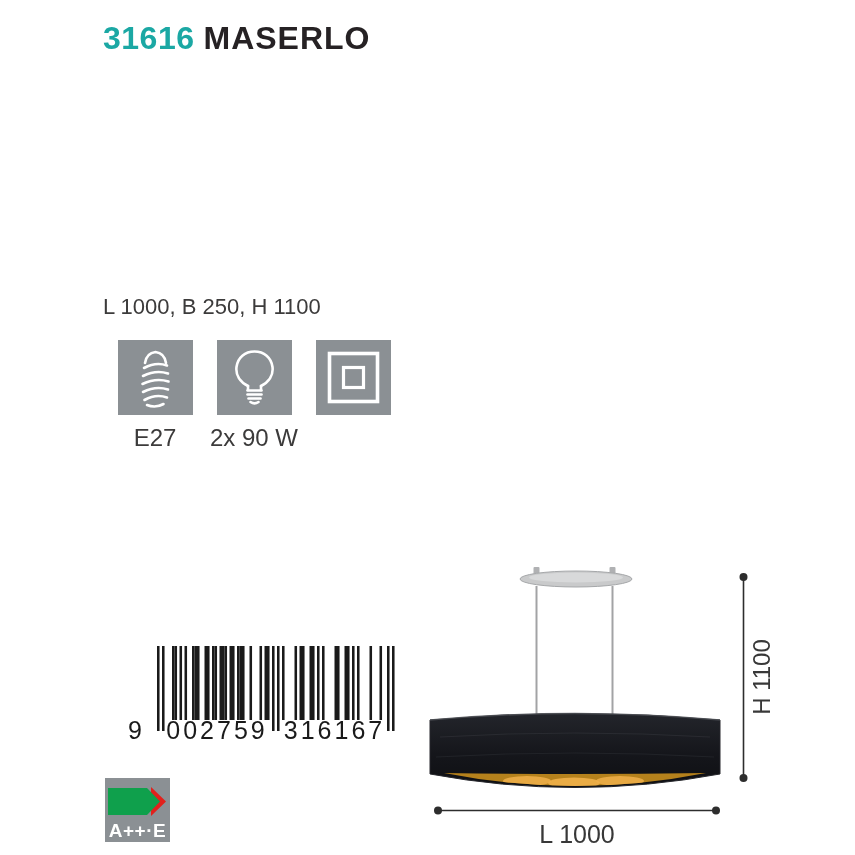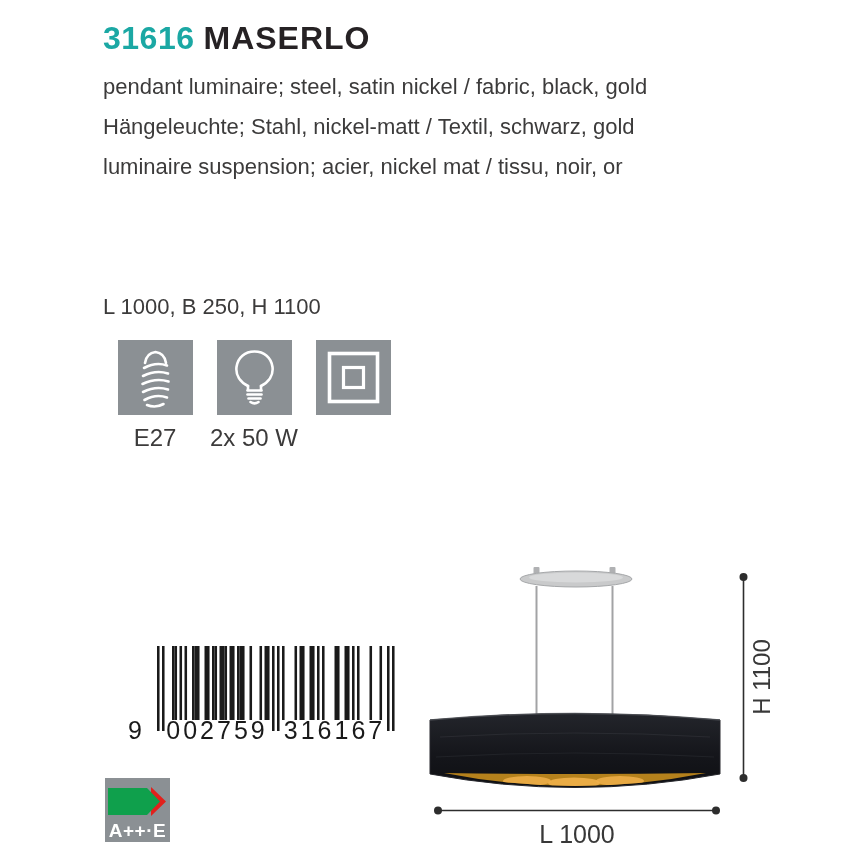--- a/index.html
+++ b/index.html
@@ -24,25 +24,20 @@
 </style>
 </head>
 <body>
 
 <div class="page">
 
   <header class="title">
     <span class="sku">31616</span><span class="name">MASERLO</span>
   </header>
 
-  <div class="desc">
-    <div>pendant luminaire; steel, satin nickel / fabric, black, gold</div>
-    <div>Hängeleuchte; Stahl, nickel-matt / Textil, schwarz, gold</div>
-    <div>luminaire suspension; acier, nickel mat / tissu, noir, or</div>
-  </div>
 
   <div class="dims">L 1000, B 250, H 1100</div>
 
   <div class="spec-icons">
 
     <div class="spec">
       <svg class="tile" viewBox="0 0 75 75">
         <rect width="75" height="75" fill="var(--icon-gray,#8B9094)"></rect>
         <g stroke="#fff" stroke-width="2.6" fill="none" stroke-linecap="round">
           <path d="M27,23 Q28.5,13 37.5,12 Q46.5,13 48,23"></path>
@@ -63,21 +58,21 @@
         <g stroke="#fff" stroke-width="2.6" fill="none" stroke-linecap="round" stroke-linejoin="round">
           <path d="M31,46 C23,42 18.5,35 19.5,27 C20.7,17.5 28,11.5 37.5,11.5 C47,11.5 54.3,17.5 55.5,27 C56.5,35 52,42 44,46"></path>
           <path d="M31,46 L31,50"></path>
             <path d="M44,46 L44,50"></path>
           <path d="M30.5,50.5 L44.5,50.5"></path>
             <path d="M30.5,54.5 L44.5,54.5"></path>
             <path d="M31.5,58.5 L43.5,58.5"></path>
           <path d="M33.5,62 Q37.5,64.8 41.5,62"></path>
         </g>
       </svg>
-      <div class="spec-label">2x 50 W</div>
+      <div class="spec-label">2x 90 W</div>
     </div>
 
     <div class="spec">
       <svg class="tile" viewBox="0 0 75 75">
         <rect width="75" height="75" fill="var(--icon-gray,#8B9094)"></rect>
         <g stroke="#fff" fill="none">
           <rect x="13.5" y="13.5" width="48" height="48" stroke-width="3.6"></rect>
           <rect x="27.5" y="27.5" width="20" height="20" stroke-width="3.2"></rect>
         </g>
       </svg>

